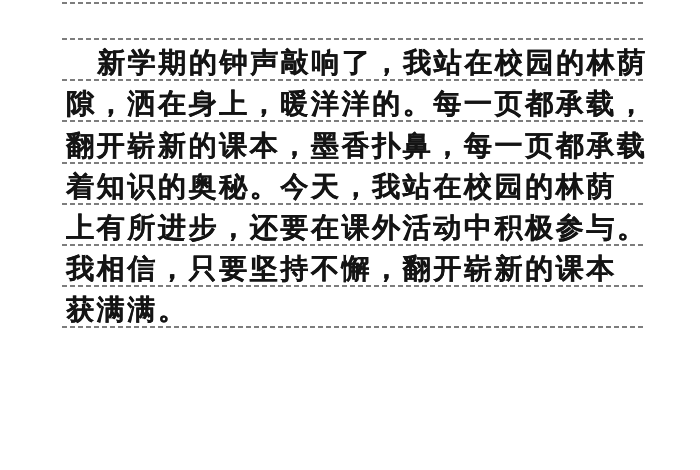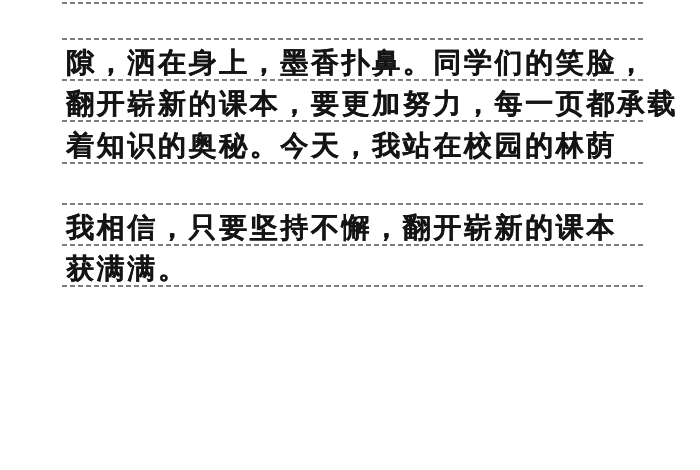--- a/index.html
+++ b/index.html
@@ -51,40 +51,45 @@
 <body>
 
 <div class="page">
   <div class="ruled">
     <div class="rule top"></div>
 
     <div class="row first">
       <div class="rule"></div>
     </div>
 
-
-
-    <div class="row">
-      <span class="txt">隙，洒在身上，墨香扑鼻。同学们的笑脸，</span>
+    <div class="row indent">
+      <span class="txt">新学期的钟声敲响了，我站在校园的林荫</span>
       <div class="rule"></div>
     </div>
 
 
     <div class="row">
-      <span class="txt">翻开崭新的课本，要更加努力，每一页都承载</span>
+      <span class="txt">隙，洒在身上，暖洋洋的。每一页都承载，</span>
+      <div class="rule"></div>
+    </div>
+
+
+    <div class="row">
+      <span class="txt">翻开崭新的课本，墨香扑鼻，每一页都承载</span>
       <div class="rule"></div>
     </div>
 
     <div class="row">
       <span class="txt">着知识的奥秘。今天，我站在校园的林荫</span>
       <div class="rule"></div>
     </div>
 
 
     <div class="row">
+      <span class="txt">上有所进步，还要在课外活动中积极参与。</span>
       <div class="rule"></div>
     </div>
 
     <div class="row">
       <span class="txt">我相信，只要坚持不懈，翻开崭新的课本</span>
       <div class="rule"></div>
     </div>
 
     <div class="row">
       <span class="txt">获满满。</span>

